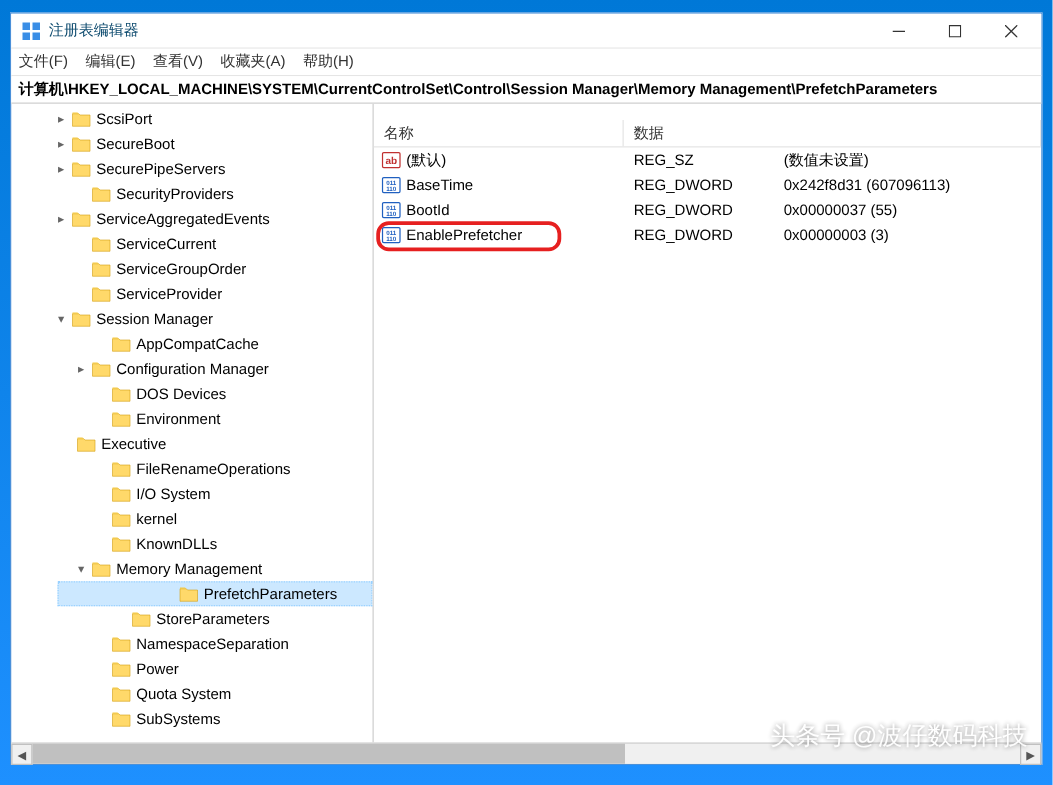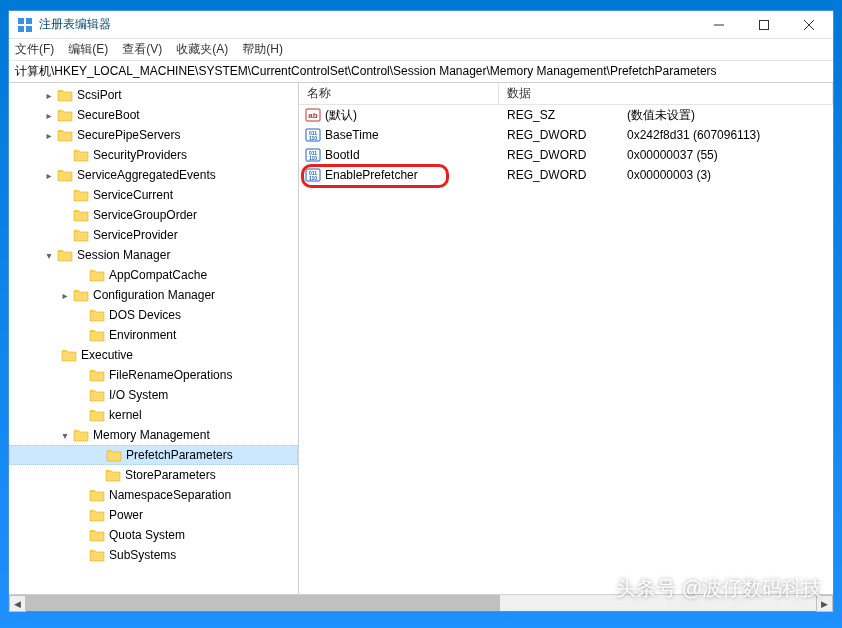--- a/index.html
+++ b/index.html
@@ -7,31 +7,31 @@
 .window { position: absolute; top: 10px; left: 8px; right: 8px; bottom: 16px; background: #fff; border: 1px solid #4a90d9; display: flex; flex-direction: column; }
 .titlebar { height: 28px; display: flex; align-items: center; padding: 0 2px; background: #fff; border-bottom: 1px solid #e5e5e5; }
 .title-icon { width: 16px; height: 16px; margin: 0 6px; }
 .title-icon svg { width: 16px; height: 16px; display: block; }
 .title-text { font-size: 12px; color: #0c4a6e; flex: 1; }
 .winbtns { display: flex; }
 .winbtn { width: 45px; height: 28px; display: flex; align-items: center; justify-content: center; cursor: pointer; }
 .winbtn svg { width: 10px; height: 10px; }
 .menubar { height: 22px; display: flex; align-items: center; padding: 0 6px; gap: 14px; font-size: 12px; color: #333; background: #fff; border-bottom: 1px solid #e5e5e5; }
 .menuitem { cursor: pointer; }
-.addressbar { height: 22px; display: flex; align-items: center; padding: 0 6px; font-size: 12px; background: #fff; border-bottom: 1px solid #d0d0d0; }
+.addressbar { height: 22px; display: flex; align-items: center; padding: 0 6px; font-size: 12px; background: #fff; border-bottom: 1px solid #d0d0d0; font-weight: bold; }
 .content { flex: 1; display: flex; overflow: hidden; }
 .treepane { width: 290px; border-right: 1px solid #d0d0d0; overflow: hidden; position: relative; }
 .treepane-inner { overflow-y: auto; overflow-x: hidden; height: 100%; }
 .tree { font-size: 12px; padding: 2px 0; }
 .tree-row { display: flex; align-items: center; height: 20px; white-space: nowrap; cursor: pointer; }
 .tree-row.selected { background: #cce8ff; border: 1px dotted #99d1ff; }
 .expander { width: 16px; display: flex; align-items: center; justify-content: center; color: #666; font-size: 10px; }
 .folder-icon { width: 16px; height: 14px; margin-right: 4px; }
 .folder-icon svg { width: 16px; height: 14px; display: block; }
-.listpane { flex: 1; overflow: auto; }
+.listpane { flex: 1; overflow: auto; margin-top: 13px; }
 .list-header { display: flex; font-size: 12px; height: 22px; align-items: center; border-bottom: 1px solid #e5e5e5; color: #333; position: sticky; top:0; background:#fff; }
 .lh-col { padding: 0 8px; border-right: 1px solid #e5e5e5; height: 100%; display: flex; align-items: center; }
 .col-name { width: 200px; }
 .col-type { width: 120px; }
 .col-data { flex: 1; }
 .list-body { font-size: 12px; }
 .list-row { display: flex; height: 20px; align-items: center; }
 .lr-name { width: 200px; padding-left: 6px; display: flex; align-items: center; gap: 4px; position: relative; }
 .lr-type { width: 120px; padding-left: 8px; }
 .lr-data { flex: 1; padding-left: 8px; }
@@ -257,31 +257,41 @@
             <div class="tree-row" style="padding-left: 64px;">
               <span class="expander"></span>
               <span class="folder-icon">
                 <svg viewBox="0 0 16 14">
                   <path d="M1 3 L6 3 L7 4 L15 4 L15 13 L1 13 Z" fill="#ffd96a" stroke="#d4a017" stroke-width="0.5"></path>
                   <path d="M1 3 L1 2 L5 2 L6 3" fill="#f5c842"></path>
                 </svg>
               </span>
               <span>kernel</span>
             </div>
+            <div class="tree-row" style="padding-left: 64px;">
+              <span class="expander"></span>
+              <span class="folder-icon">
+                <svg viewBox="0 0 16 14">
+                  <path d="M1 3 L6 3 L7 4 L15 4 L15 13 L1 13 Z" fill="#ffd96a" stroke="#d4a017" stroke-width="0.5"></path>
+                  <path d="M1 3 L1 2 L5 2 L6 3" fill="#f5c842"></path>
+                </svg>
+              </span>
+              <span>KnownDLLs</span>
+            </div>
             <div class="tree-row" style="padding-left: 48px;">
               <span class="expander">▾</span>
               <span class="folder-icon">
                 <svg viewBox="0 0 16 14">
                   <path d="M1 3 L6 3 L7 4 L15 4 L15 13 L1 13 Z" fill="#ffd96a" stroke="#d4a017" stroke-width="0.5"></path>
                   <path d="M1 3 L1 2 L5 2 L6 3" fill="#f5c842"></path>
                 </svg>
               </span>
               <span>Memory Management</span>
             </div>
-            <div class="tree-row selected" style="padding-left: 80px;">
+            <div class="tree-row selected" style="padding-left: 80px; margin-left: 37px;">
               <span class="expander"></span>
               <span class="folder-icon">
                 <svg viewBox="0 0 16 14">
                   <path d="M1 3 L6 3 L7 4 L15 4 L15 13 L1 13 Z" fill="#ffd96a" stroke="#d4a017" stroke-width="0.5"></path>
                   <path d="M1 3 L1 2 L5 2 L6 3" fill="#f5c842"></path>
                 </svg>
               </span>
               <span>PrefetchParameters</span>
             </div>
             <div class="tree-row" style="padding-left: 80px;">

